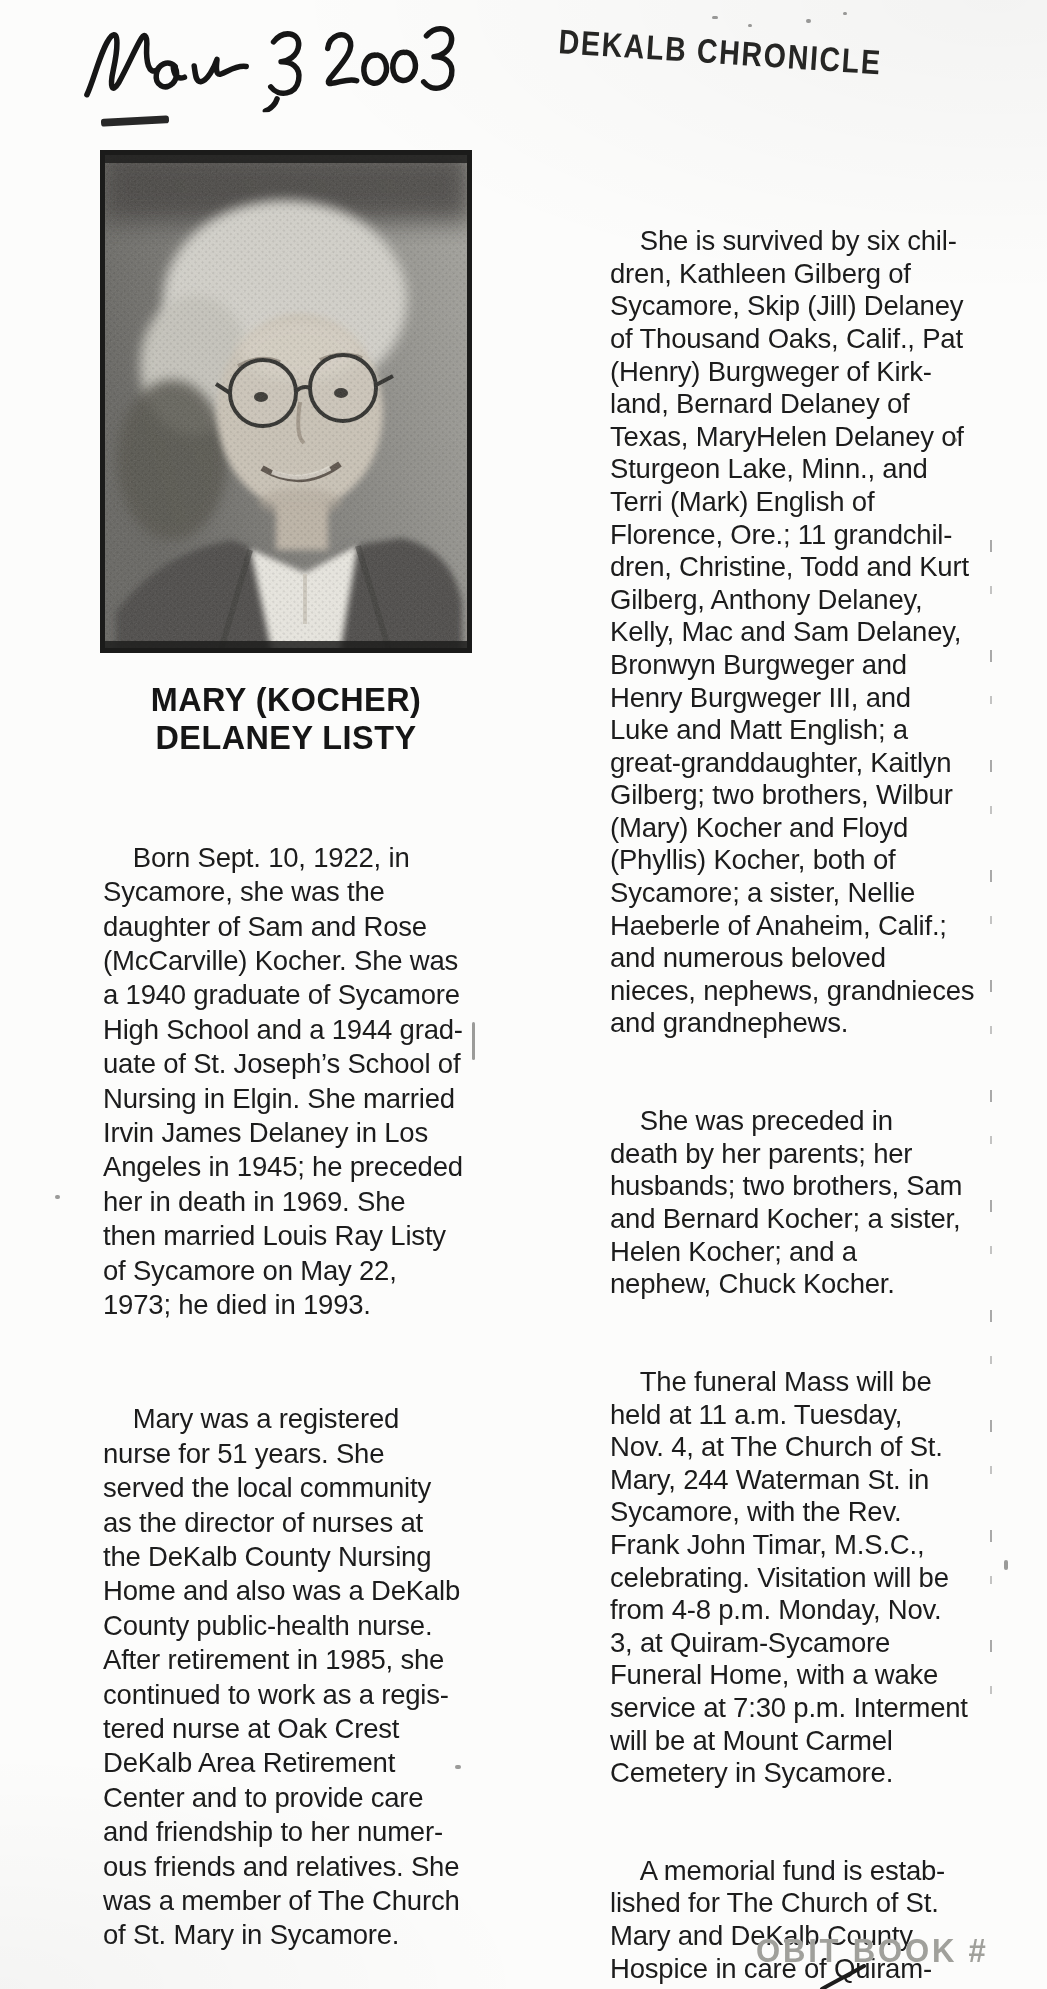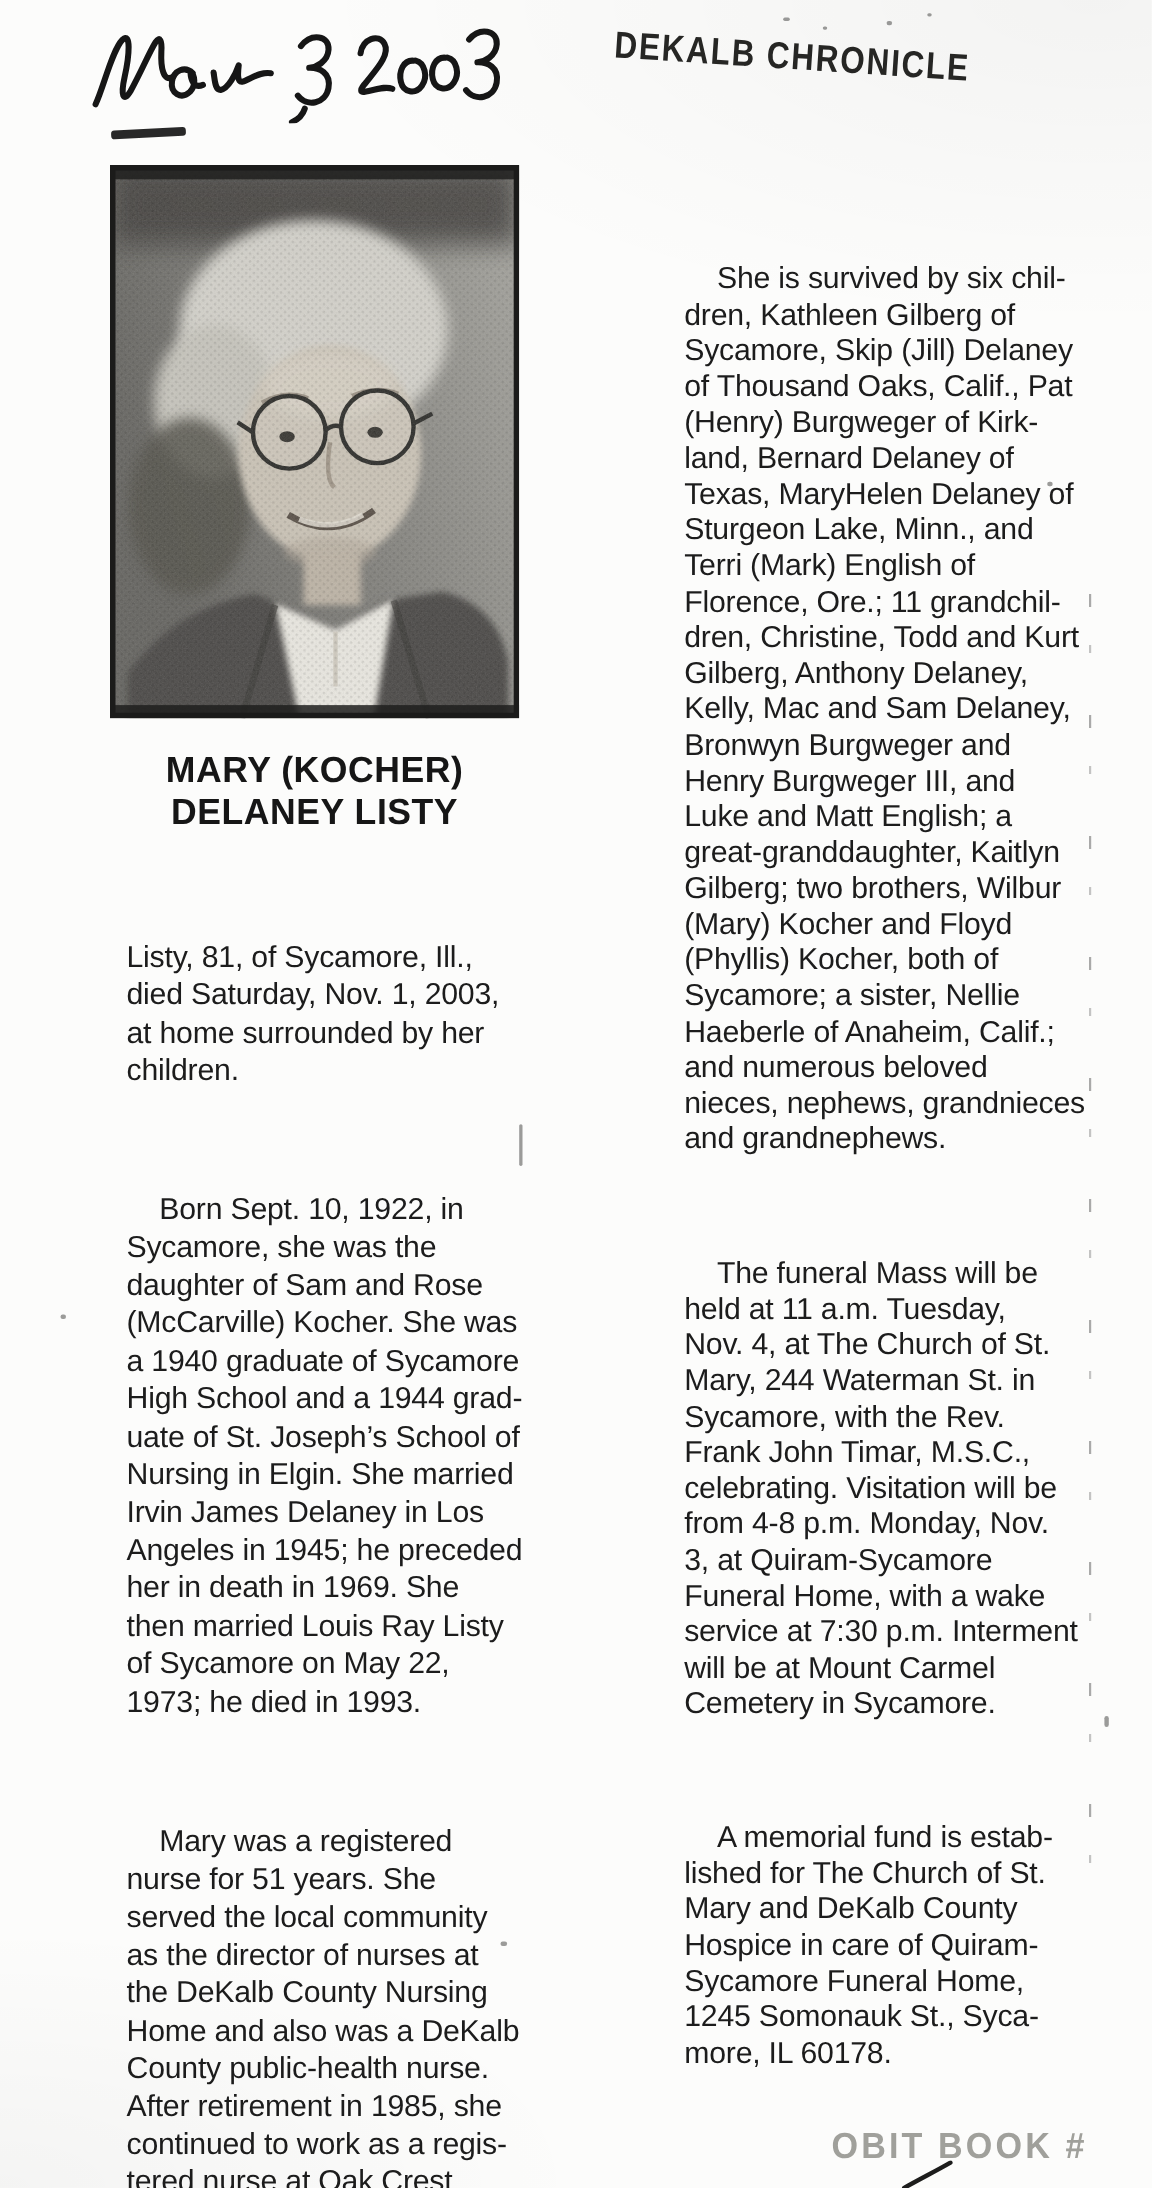--- a/index.html
+++ b/index.html
@@ -28,21 +28,21 @@
   .photo-frame svg{display:block;width:100%;height:100%;}
 
   .headline{
     position:absolute;left:96px;top:681px;width:380px;
     text-align:center;font-weight:700;font-size:33px;line-height:38px;
     letter-spacing:0.5px;white-space:pre-line;color:#161616;
     transform:scaleX(0.98);
   }
 
   .col{position:absolute;font-size:27.5px;letter-spacing:-0.2px;color:#1c1c1c;white-space:pre-wrap;}
-  .col p{margin:12px;padding:0;}
+  .col p{margin:0;padding:0;}
   .col-left{left:103px;top:772px;width:400px;line-height:34.4px;}
   .col-left p:first-child{margin-bottom:11px;}
   .col-right{left:610px;top:160px;width:412px;line-height:32.6px;}
 
   .column-rule{
     position:absolute;left:990px;top:540px;width:2px;height:1190px;opacity:.5;
     background:repeating-linear-gradient(180deg,
       rgba(45,45,45,.8) 0 12px, transparent 12px 46px,
       rgba(45,45,45,.55) 46px 54px, transparent 54px 110px);
   }
@@ -159,24 +159,20 @@
       <rect x="0" y="0" width="372" height="13" fill="#1e1e1d" opacity="0.85"></rect>
       <rect x="0" y="491" width="372" height="12" fill="#1e1e1d" opacity="0.85"></rect>
       <rect x="2.5" y="2.5" width="367" height="498" fill="none" stroke="#1b1b1a" stroke-width="5"></rect>
     </svg>
   </div>
 
   <div class="headline">MARY (KOCHER)
 DELANEY LISTY</div>
 
   <div class="col col-left">
-    <p>Listy, 81, of Sycamore, Ill.,
-died Saturday, Nov. 1, 2003,
-at home surrounded by her
-children.</p>
     <p>    Born Sept. 10, 1922, in
 Sycamore, she was the
 daughter of Sam and Rose
 (McCarville) Kocher. She was
 a 1940 graduate of Sycamore
 High School and a 1944 grad-
 uate of St. Joseph’s School of
 Nursing in Elgin. She married
 Irvin James Delaney in Los
 Angeles in 1945; he preceded
@@ -221,20 +217,26 @@
 Luke and Matt English; a
 great-granddaughter, Kaitlyn
 Gilberg; two brothers, Wilbur
 (Mary) Kocher and Floyd
 (Phyllis) Kocher, both of
 Sycamore; a sister, Nellie
 Haeberle of Anaheim, Calif.;
 and numerous beloved
 nieces, nephews, grandnieces
 and grandnephews.</p>
+    <p>    She was preceded in
+death by her parents; her
+husbands; two brothers, Sam
+and Bernard Kocher; a sister,
+Helen Kocher; and a
+nephew, Chuck Kocher.</p>
     <p>    The funeral Mass will be
 held at 11 a.m. Tuesday,
 Nov. 4, at The Church of St.
 Mary, 244 Waterman St. in
 Sycamore, with the Rev.
 Frank John Timar, M.S.C.,
 celebrating. Visitation will be
 from 4-8 p.m. Monday, Nov.
 3, at Quiram-Sycamore
 Funeral Home, with a wake

